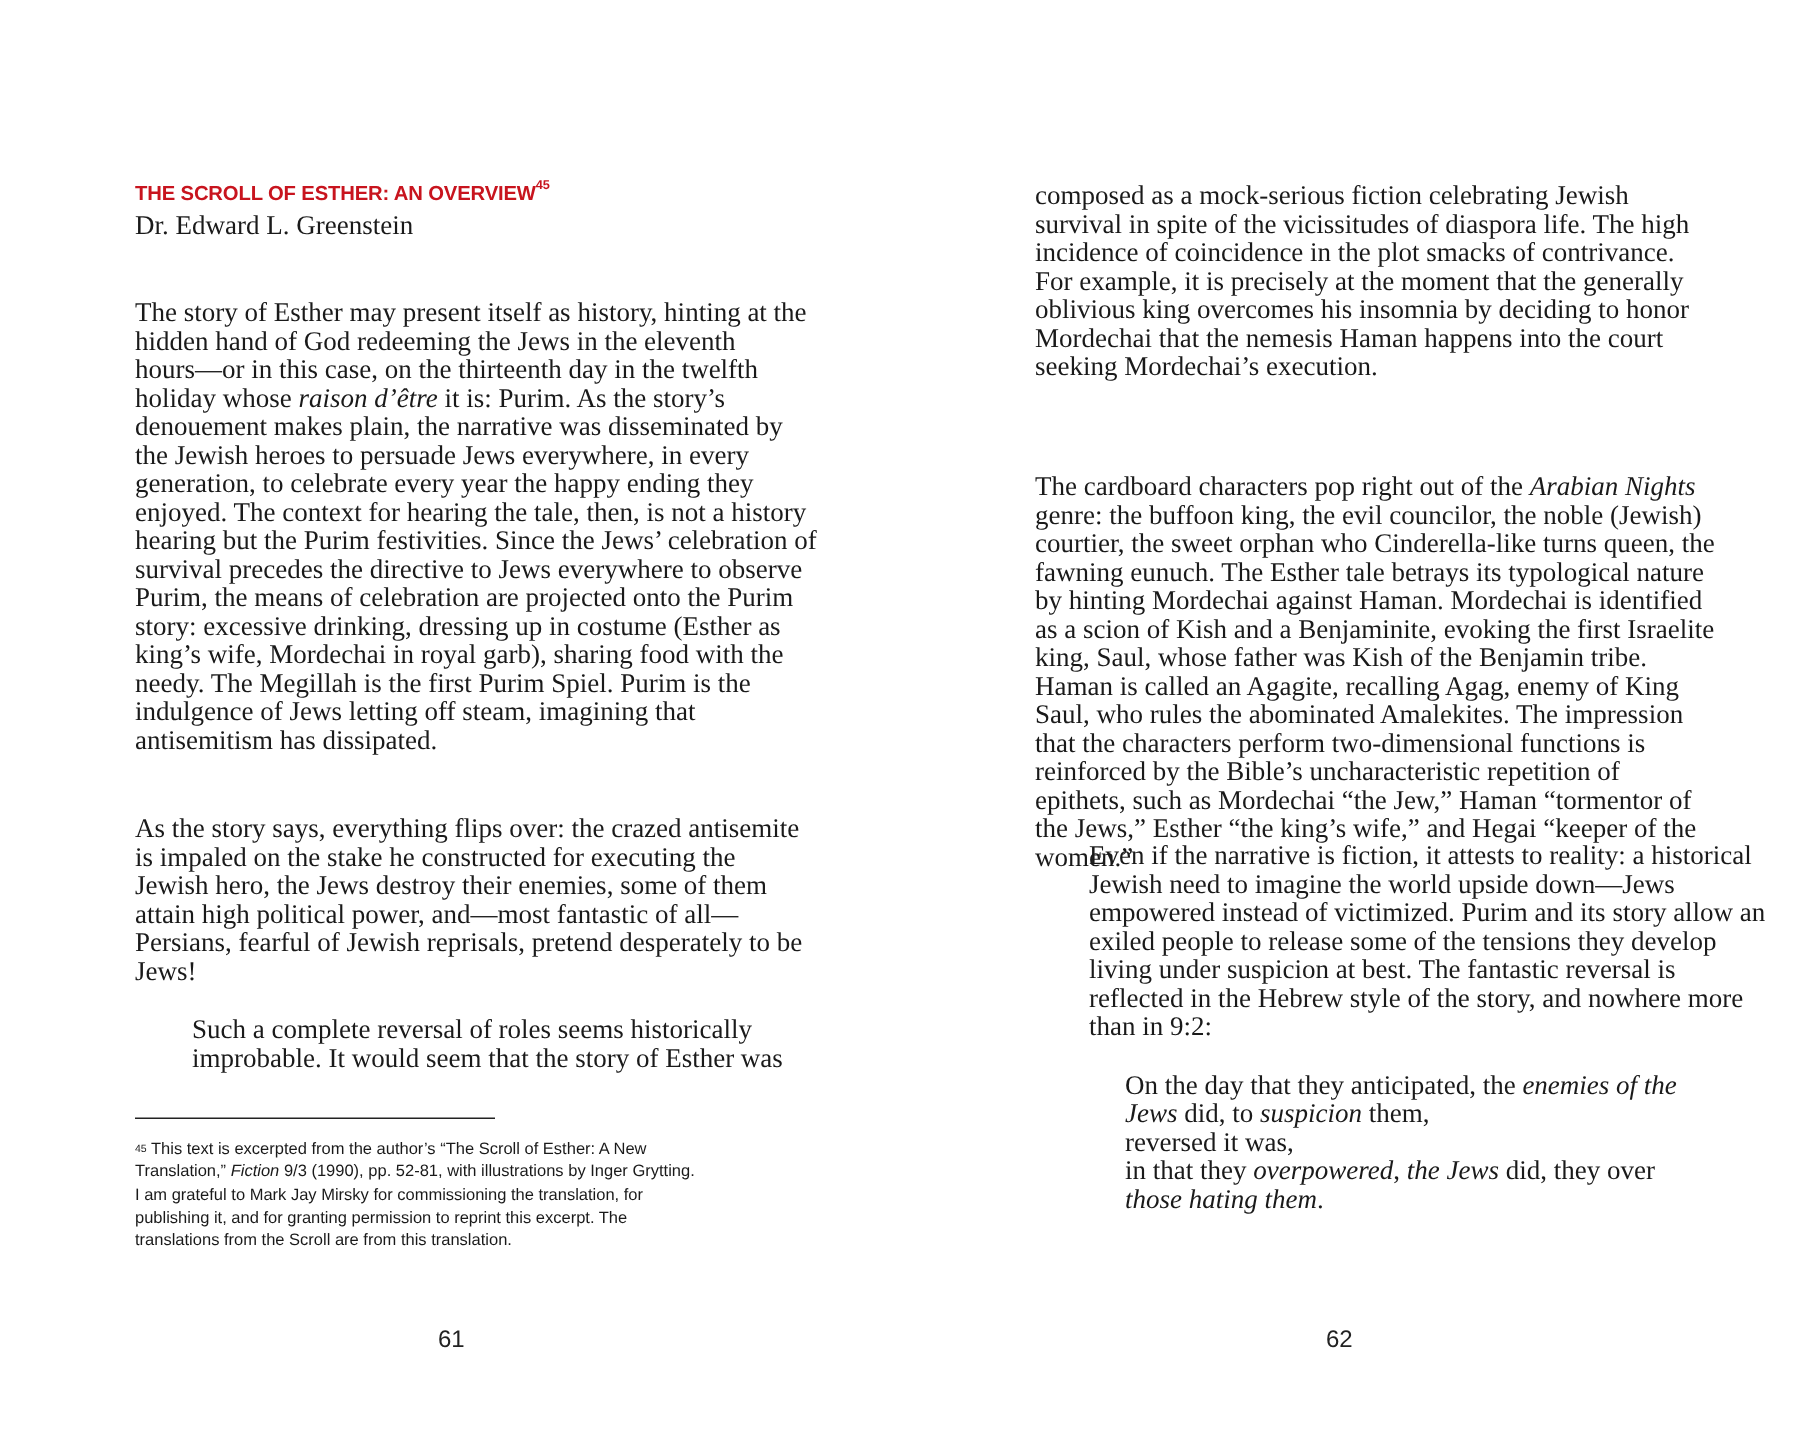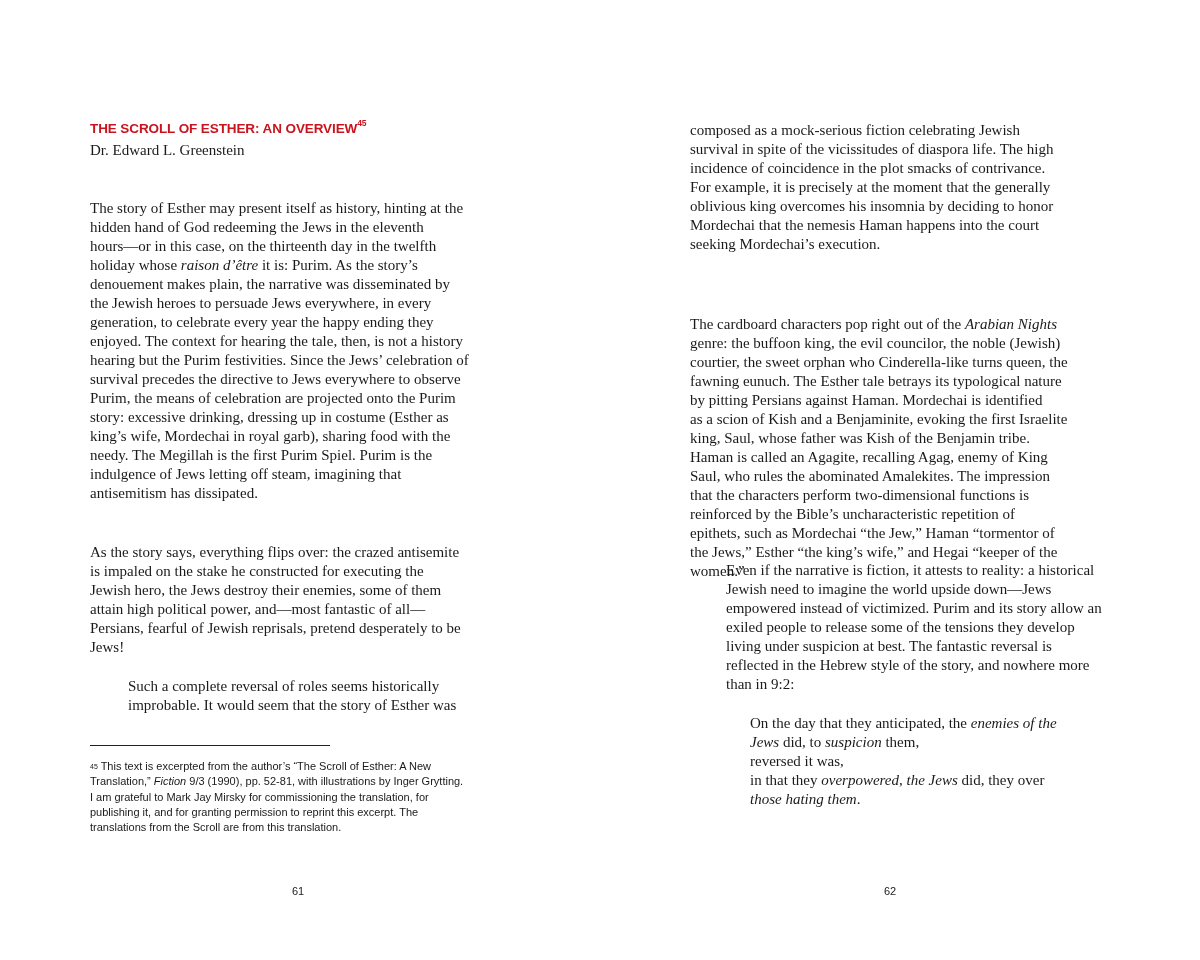--- a/index.html
+++ b/index.html
@@ -1,29 +1,29 @@
 <!DOCTYPE html>
 <html><head>
 <meta charset="utf-8">
 <style>
   html, body { margin: 0; padding: 0; background: #ffffff; }
   body { width: 1200px; height: 960px; position: relative; overflow: hidden; }
   .page { position: absolute; top: 0; height: 676px; width: 600px; padding-left: 44px; }
   .left { left: 0; }
   .right { left: 600px; }
-  .serif { font-family: "Liberation Serif", serif; font-size: 15px; line-height: 19px; color: #1a1a1a; }
+  .serif { font-family: "Liberation Serif", serif; font-size: 18px; line-height: 19px; color: #1a1a1a; }
   .title { position: absolute; left: 90px; top: 121px; font-family: "Liberation Sans", sans-serif; font-weight: bold; font-size: 13.5px; color: #c8141e; letter-spacing: -0.1px; }
   .title sup { font-size: 8.5px; vertical-align: top; position: relative; top: -3px; }
   .author { position: absolute; left: 90px; top: 141px; }
   .block { position: absolute; white-space: nowrap; }
   .line { display: block; height: 19px; }
   .footrule { position: absolute; left: 90px; top: 745px; width: 240px; height: 1px; background: #222; }
   .footnote { position: absolute; left: 90px; top: 759px; font-family: "Liberation Sans", sans-serif; font-size: 11px; line-height: 15.3px; color: #1a1a1a; white-space: nowrap; }
   .footnote sup { font-size: 7px; vertical-align: top; }
-  .pagenum { position: absolute; top: 885px; font-family: "Liberation Sans", sans-serif; font-size: 11px; color: #222; }
+  .pagenum { position: absolute; top: 885px; font-family: "Liberation Sans", sans-serif; font-size: 16px; color: #222; }
   i { }
 </style>
 </head>
 <body>
 
 <div class="page left">
   <div class="title"><span>THE SCROLL OF ESTHER: AN OVERVIEW</span><sup>45</sup></div>
   <div class="author serif">Dr. Edward L. Greenstein</div>
 
   <div class="block serif" style="left:90px; top:199px;">
@@ -80,21 +80,21 @@
     <span class="line">oblivious king overcomes his insomnia by deciding to honor</span>
     <span class="line">Mordechai that the nemesis Haman happens into the court</span>
     <span class="line">seeking Mordechai’s execution.</span>
   </div>
 
   <div class="block serif" style="left:90px; top:274px;margin-top:41px;">
     <span class="line"><span>The cardboard characters pop right out of the </span><i>Arabian Nights</i></span>
     <span class="line">genre: the buffoon king, the evil councilor, the noble (Jewish)</span>
     <span class="line">courtier, the sweet orphan who Cinderella-like turns queen, the</span>
     <span class="line">fawning eunuch. The Esther tale betrays its typological nature</span>
-    <span class="line">by pitting Persians against Haman. Mordechai is identified</span>
+    <span class="line">by hinting Mordechai against Haman. Mordechai is identified</span>
     <span class="line">as a scion of Kish and a Benjaminite, evoking the first Israelite</span>
     <span class="line">king, Saul, whose father was Kish of the Benjamin tribe.</span>
     <span class="line">Haman is called an Agagite, recalling Agag, enemy of King</span>
     <span class="line">Saul, who rules the abominated Amalekites. The impression</span>
     <span class="line">that the characters perform two-dimensional functions is</span>
     <span class="line">reinforced by the Bible’s uncharacteristic repetition of</span>
     <span class="line">epithets, such as Mordechai “the Jew,” Haman “tormentor of</span>
     <span class="line">the Jews,” Esther “the king’s wife,” and Hegai “keeper of the</span>
     <span class="line">women.”</span>
   </div>

